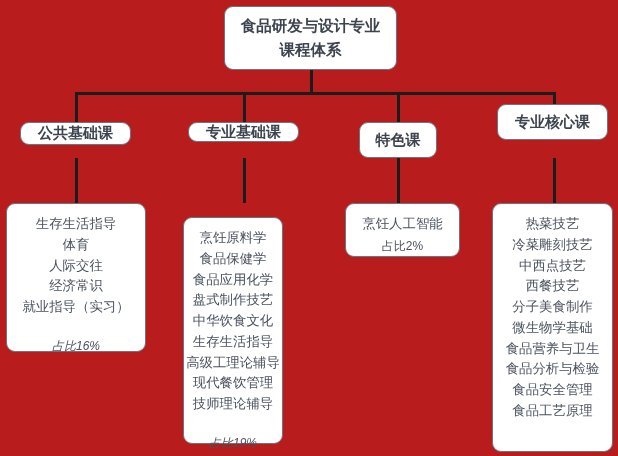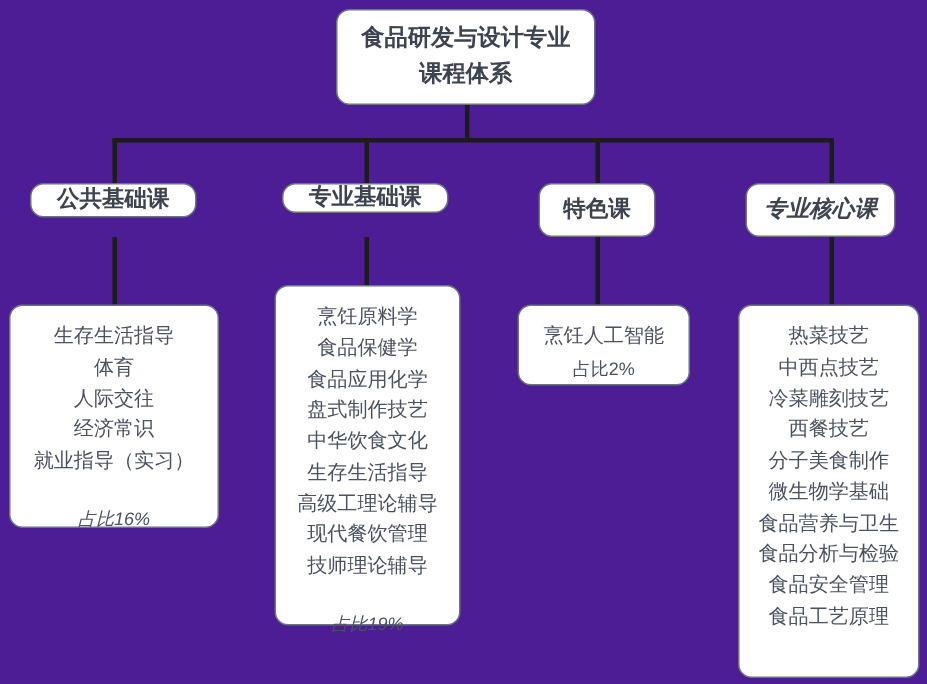--- a/index.html
+++ b/index.html
@@ -8,21 +8,21 @@
     padding: 0;
     background: #ffffff;
   }
   body {
     font-family: "Liberation Sans", "DejaVu Sans", sans-serif;
   }
   #canvas {
     position: relative;
     width: 618px;
     height: 456px;
-    background: #4c1d95;
+    background: #b91c1c;
     overflow: hidden;
   }
   .node {
     position: absolute;
     box-sizing: border-box;
     border: 1.6px solid #6b7480;
     border-radius: 9px;
     background: #ffffff;
     color: #4a5260;
     display: flex;
@@ -101,36 +101,36 @@
 
   <div class="node center" style="left:20px; top:122px; width:111px; height:23px;">
     <div class="node-title">公共基础课</div>
   </div>
   <div class="node center" style="left:188px; top:122px; width:111px; height:20px;">
     <div class="node-title">专业基础课</div>
   </div>
   <div class="node center" style="left:359px; top:122px; width:78px; height:36px;">
     <div class="node-title">特色课</div>
   </div>
-  <div class="node center" style="left:497px; top:122px; width:100px; height:36px;font-style:italic;">
+  <div class="node center" style="left:497px; top:104px; width:111px; height:36px;">
     <div class="node-title">专业核心课</div>
   </div>
 
   <div class="node leaf" style="left:6px; top:203px; width:140px; height:149px;">
     <ul class="course-list">
         <li>生存生活指导</li>
         <li>体育</li>
         <li>人际交往</li>
         <li>经济常识</li>
         <li>就业指导（实习）</li>
       </ul>
     <div class="share gap">占比16%</div>
   </div>
 
-  <div class="node leaf" style="left:183px; top:190px; width:124px; height:227px;">
+  <div class="node leaf" style="left:183px; top:217px; width:100px; height:227px;">
     <ul class="course-list">
         <li>烹饪原料学</li>
         <li>食品保健学</li>
         <li>食品应用化学</li>
         <li>盘式制作技艺</li>
         <li>中华饮食文化</li>
         <li>生存生活指导</li>
         <li>高级工理论辅导</li>
         <li>现代餐饮管理</li>
         <li>技师理论辅导</li>
@@ -141,22 +141,22 @@
   <div class="node leaf" style="left:345px; top:203px; width:115px; height:54px;">
     <ul class="course-list">
         <li>烹饪人工智能</li>
       </ul>
     <div class="share">占比2%</div>
   </div>
 
   <div class="node leaf" style="left:492px; top:203px; width:121px; height:249px;gap:44px;">
     <ul class="course-list">
         <li>热菜技艺</li>
+        <li>冷菜雕刻技艺</li>
         <li>中西点技艺</li>
-        <li>冷菜雕刻技艺</li>
         <li>西餐技艺</li>
         <li>分子美食制作</li>
         <li>微生物学基础</li>
         <li>食品营养与卫生</li>
         <li>食品分析与检验</li>
         <li>食品安全管理</li>
         <li>食品工艺原理</li>
       </ul>
     <div class="share gap">占比63%</div>
   </div>

